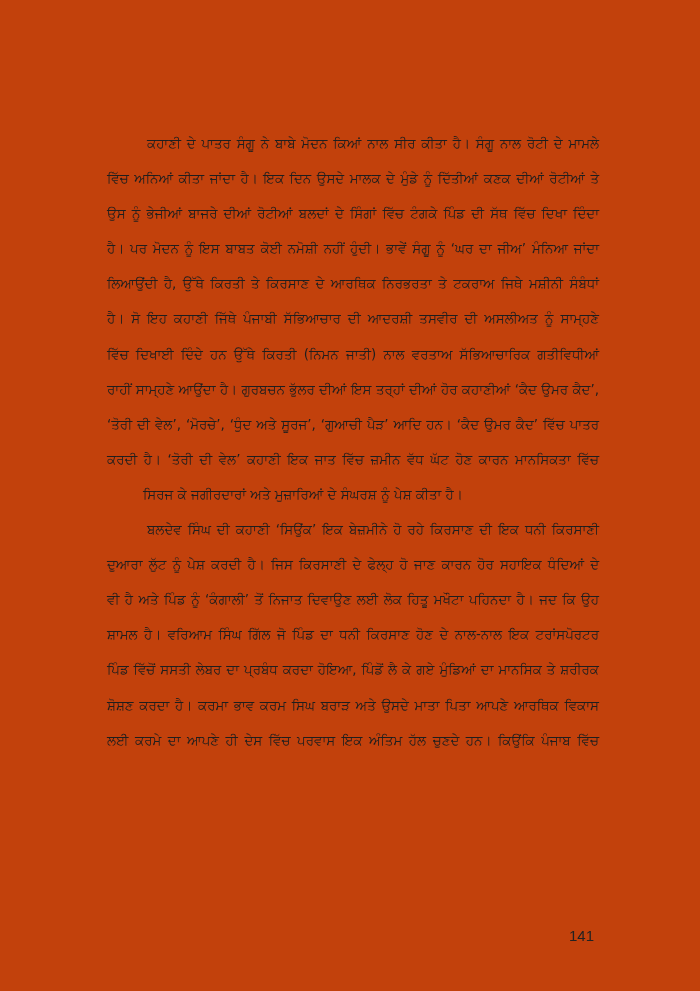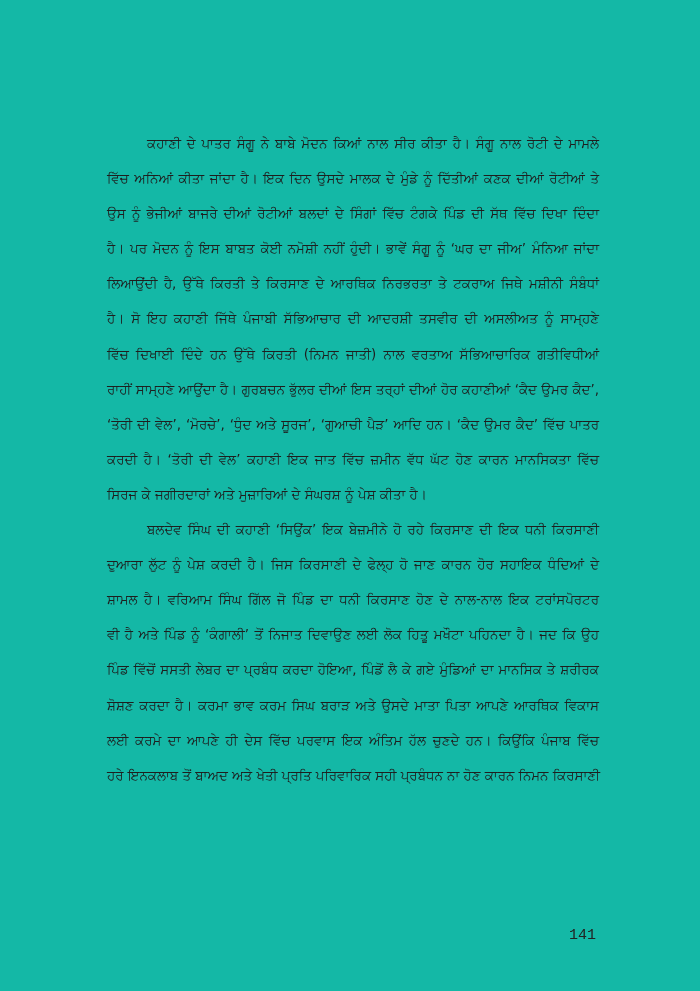--- a/index.html
+++ b/index.html
@@ -12,21 +12,21 @@
       height: 991px;
       position: relative;
       overflow: hidden;
       color: #1a1a1a;
     }
     .page {
       position: absolute;
       left: 0; top: 0;
       width: 700px;
       height: 991px;
-      background: #14b8a6;
+      background: #c2410c;
     }
     .body-text {
       position: absolute;
       left: 107px;
       top: 126px;
       width: 492px;
     }
     .line {
       display: block;
       height: 35.1px;
@@ -36,26 +36,27 @@
       white-space: nowrap;
       text-align: justify;
       text-align-last: justify;
       color: #1e1e1e;
     }
     .line.indent {
       padding-left: 40px;
     }
     .line.last {
       text-align-last: left;
+      margin-left: 36px;
     }
     .page-number {
       position: absolute;
       left: 569px;
       top: 927px;
-      font-family: Liberation Mono, monospace;
+      font-family: Liberation Sans, sans-serif;
       font-size: 15px;
       color: #222222;
     }
   </style>
 </head>
 <body>
 
 <div class="page">
   <div class="body-text">
 
@@ -69,23 +70,22 @@
       <span class="line">ਵਿੱਚ ਦਿਖਾਈ ਦਿੰਦੇ ਹਨ ਉੱਥੇ ਕਿਰਤੀ (ਨਿਮਨ ਜਾਤੀ) ਨਾਲ ਵਰਤਾਅ ਸੱਭਿਆਚਾਰਿਕ ਗਤੀਵਿਧੀਆਂ</span>
       <span class="line">ਰਾਹੀਂ ਸਾਮ੍ਹਣੇ ਆਉਂਦਾ ਹੈ। ਗੁਰਬਚਨ ਭੁੱਲਰ ਦੀਆਂ ਇਸ ਤਰ੍ਹਾਂ ਦੀਆਂ ਹੋਰ ਕਹਾਣੀਆਂ ‘ਕੈਦ ਉਮਰ ਕੈਦ’,</span>
       <span class="line">‘ਤੋਰੀ ਦੀ ਵੇਲ’, ‘ਮੋਰਚੇ’, ‘ਧੁੰਦ ਅਤੇ ਸੂਰਜ’, ‘ਗੁਆਚੀ ਪੈੜ’ ਆਦਿ ਹਨ। ‘ਕੈਦ ਉਮਰ ਕੈਦ’ ਵਿੱਚ ਪਾਤਰ</span>
       <span class="line">ਕਰਦੀ ਹੈ। ‘ਤੋਰੀ ਦੀ ਵੇਲ’ ਕਹਾਣੀ ਇਕ ਜਾਤ ਵਿੱਚ ਜ਼ਮੀਨ ਵੱਧ ਘੱਟ ਹੋਣ ਕਾਰਨ ਮਾਨਸਿਕਤਾ ਵਿੱਚ</span>
       <span class="line last">ਸਿਰਜ ਕੇ ਜਗੀਰਦਾਰਾਂ ਅਤੇ ਮੁਜ਼ਾਰਿਆਂ ਦੇ ਸੰਘਰਸ਼ ਨੂੰ ਪੇਸ਼ ਕੀਤਾ ਹੈ।</span>
     </div>
 
     <div>
       <span class="line indent">ਬਲਦੇਵ ਸਿੰਘ ਦੀ ਕਹਾਣੀ ‘ਸਿਉਂਕ’ ਇਕ ਬੇਜ਼ਮੀਨੇ ਹੋ ਰਹੇ ਕਿਰਸਾਣ ਦੀ ਇਕ ਧਨੀ ਕਿਰਸਾਣੀ</span>
       <span class="line">ਦੁਆਰਾ ਲੁੱਟ ਨੂੰ ਪੇਸ਼ ਕਰਦੀ ਹੈ। ਜਿਸ ਕਿਰਸਾਣੀ ਦੇ ਫੇਲ੍ਹ ਹੋ ਜਾਣ ਕਾਰਨ ਹੋਰ ਸਹਾਇਕ ਧੰਦਿਆਂ ਦੇ</span>
+      <span class="line">ਵੀ ਹੈ ਅਤੇ ਪਿੰਡ ਨੂੰ ‘ਕੰਗਾਲੀ’ ਤੋਂ ਨਿਜਾਤ ਦਿਵਾਉਣ ਲਈ ਲੋਕ ਹਿਤੂ ਮਖੌਟਾ ਪਹਿਨਦਾ ਹੈ। ਜਦ ਕਿ ਉਹ</span>
       <span class="line">ਸ਼ਾਮਲ ਹੈ। ਵਰਿਆਮ ਸਿੰਘ ਗਿੱਲ ਜੋ ਪਿੰਡ ਦਾ ਧਨੀ ਕਿਰਸਾਣ ਹੋਣ ਦੇ ਨਾਲ-ਨਾਲ ਇਕ ਟਰਾਂਸਪੋਰਟਰ</span>
-      <span class="line">ਵੀ ਹੈ ਅਤੇ ਪਿੰਡ ਨੂੰ ‘ਕੰਗਾਲੀ’ ਤੋਂ ਨਿਜਾਤ ਦਿਵਾਉਣ ਲਈ ਲੋਕ ਹਿਤੂ ਮਖੌਟਾ ਪਹਿਨਦਾ ਹੈ। ਜਦ ਕਿ ਉਹ</span>
       <span class="line">ਪਿੰਡ ਵਿੱਚੋਂ ਸਸਤੀ ਲੇਬਰ ਦਾ ਪ੍ਰਬੰਧ ਕਰਦਾ ਹੋਇਆ, ਪਿੰਡੋਂ ਲੈ ਕੇ ਗਏ ਮੁੰਡਿਆਂ ਦਾ ਮਾਨਸਿਕ ਤੇ ਸ਼ਰੀਰਕ</span>
       <span class="line">ਸ਼ੋਸ਼ਣ ਕਰਦਾ ਹੈ। ਕਰਮਾ ਭਾਵ ਕਰਮ ਸਿਘ ਬਰਾੜ ਅਤੇ ਉਸਦੇ ਮਾਤਾ ਪਿਤਾ ਆਪਣੇ ਆਰਥਿਕ ਵਿਕਾਸ</span>
       <span class="line">ਲਈ ਕਰਮੇ ਦਾ ਆਪਣੇ ਹੀ ਦੇਸ ਵਿੱਚ ਪਰਵਾਸ ਇਕ ਅੰਤਿਮ ਹੱਲ ਚੁਣਦੇ ਹਨ। ਕਿਉਂਕਿ ਪੰਜਾਬ ਵਿੱਚ</span>
-      <span class="line">ਹਰੇ ਇਨਕਲਾਬ ਤੋਂ ਬਾਅਦ ਅਤੇ ਖੇਤੀ ਪ੍ਰਤਿ ਪਰਿਵਾਰਿਕ ਸਹੀ ਪ੍ਰਬੰਧਨ ਨਾ ਹੋਣ ਕਾਰਨ ਨਿਮਨ ਕਿਰਸਾਣੀ</span>
     </div>
   </div>
 
   <div class="page-number">141</div>
 </div>
 
 </body></html>

